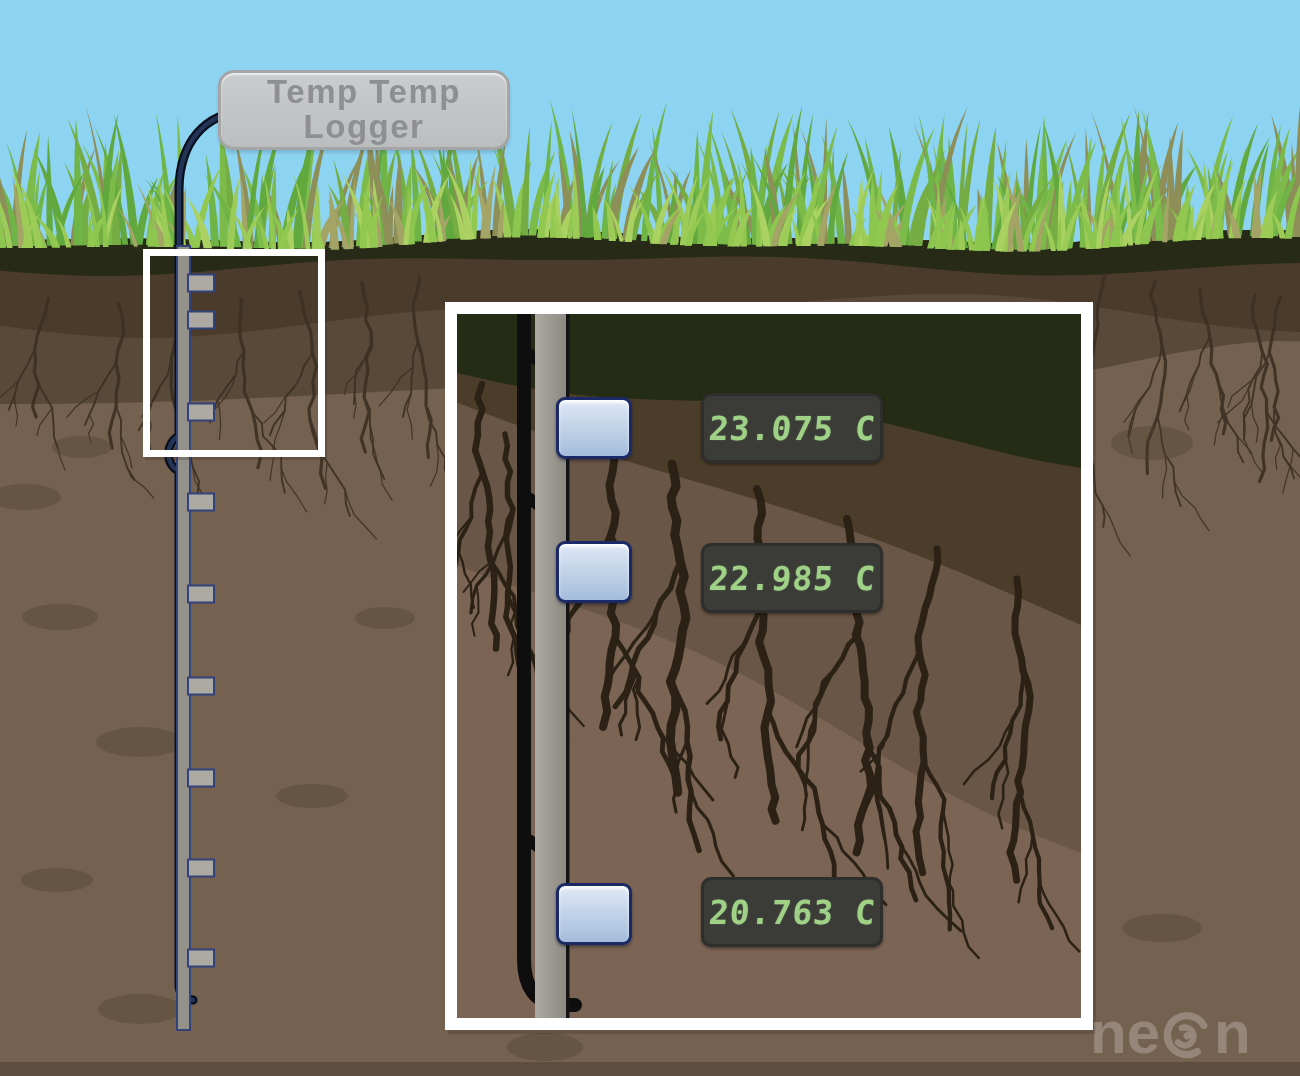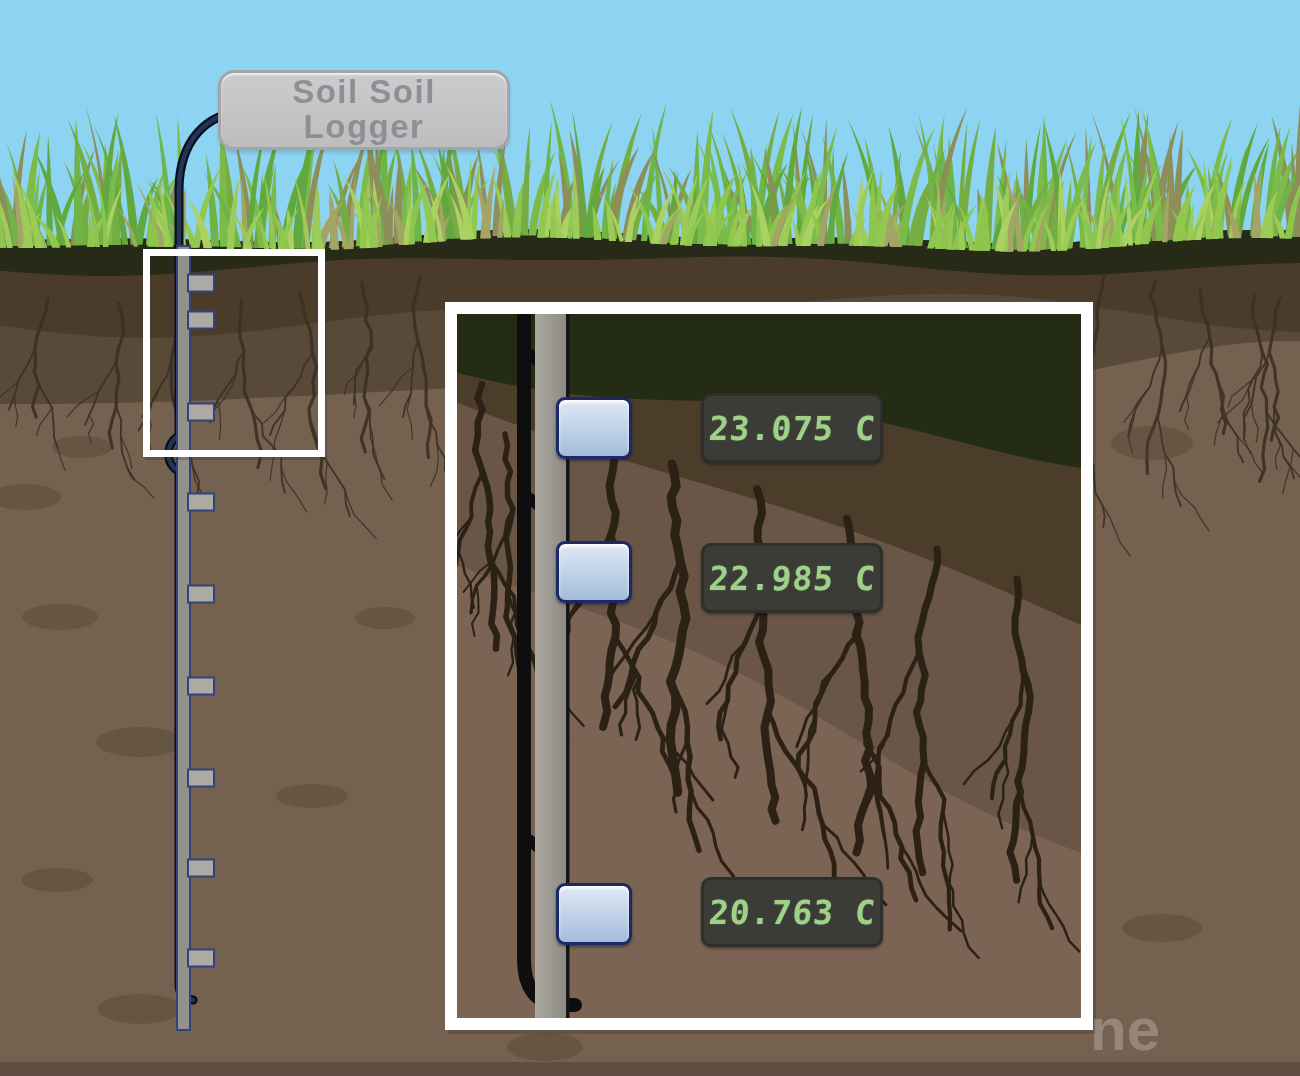--- a/index.html
+++ b/index.html
@@ -34,22 +34,22 @@
   .display{position:absolute;left:244px;width:176px;height:64px;
     background:var(--c-display-bg,#3B3B38);border:3px solid #2E2E2C;border-radius:10px;
     display:flex;align-items:center;justify-content:center;
     box-shadow:0 2px 3px rgba(0,0,0,.35);}
   .display span{font-family:"DejaVu Sans Mono",monospace;font-weight:bold;font-size:33px;
     color:var(--c-digit,#9FD287);letter-spacing:1px;transform:skewX(-5deg);
     text-shadow:0 0 2px rgba(159,210,135,.35);white-space:pre;}
 
   
   .watermark{position:absolute;left:1090px;top:1000px;height:66px;display:flex;
-    align-items:flex-end;color:rgba(255,255,255,.24);font-weight:bold;font-size:60px;
-    letter-spacing:0;line-height:1;flex-direction:column;}
+    align-items:center;color:rgba(255,255,255,.24);font-weight:bold;font-size:60px;
+    letter-spacing:0;line-height:1;}
   .watermark svg{margin:4px 1px 0 1px;}
 </style>
 </head>
 <body>
 
 <div class="stage">
 
   <svg id="scene-svg" width="1300" height="1076">
       <g>
         <path d="M0,239.7L25,240.0L50,239.8L75,239.4L100,239.0L125,238.7L150,238.8L175,239.2L200,239.9L225,240.8L250,241.7L275,242.3L300,242.5L325,242.1L350,241.0L375,239.3L400,237.2L425,235.0L450,232.8L475,231.0L500,229.8L525,229.4L550,229.7L575,230.6L600,232.1L625,233.8L650,235.4L675,236.8L700,237.8L725,238.3L750,238.4L775,238.2L800,237.9L825,237.7L850,237.8L875,238.2L900,239.1L925,240.2L950,241.4L975,242.6L1000,243.4L1025,243.6L1050,243.1L1075,242.0L1100,240.2L1125,238.0L1150,235.7L1175,233.5L1200,231.7L1225,230.5L1250,230.0L1275,230.3L1300,231.1L1300,1076.0L1275,1076.0L1250,1076.0L1225,1076.0L1200,1076.0L1175,1076.0L1150,1076.0L1125,1076.0L1100,1076.0L1075,1076.0L1050,1076.0L1025,1076.0L1000,1076.0L975,1076.0L950,1076.0L925,1076.0L900,1076.0L875,1076.0L850,1076.0L825,1076.0L800,1076.0L775,1076.0L750,1076.0L725,1076.0L700,1076.0L675,1076.0L650,1076.0L625,1076.0L600,1076.0L575,1076.0L550,1076.0L525,1076.0L500,1076.0L475,1076.0L450,1076.0L425,1076.0L400,1076.0L375,1076.0L350,1076.0L325,1076.0L300,1076.0L275,1076.0L250,1076.0L225,1076.0L200,1076.0L175,1076.0L150,1076.0L125,1076.0L100,1076.0L75,1076.0L50,1076.0L25,1076.0L0,1076.0Z" fill="#74614F"></path>
@@ -638,21 +638,21 @@
         <rect x="188" y="493.5" width="26" height="17" fill="#ADAAA3" stroke="#32427A" stroke-width="2"></rect>
         <rect x="188" y="585.5" width="26" height="17" fill="#ADAAA3" stroke="#32427A" stroke-width="2"></rect>
         <rect x="188" y="677.5" width="26" height="17" fill="#ADAAA3" stroke="#32427A" stroke-width="2"></rect>
         <rect x="188" y="769.5" width="26" height="17" fill="#ADAAA3" stroke="#32427A" stroke-width="2"></rect>
         <rect x="188" y="859.5" width="26" height="17" fill="#ADAAA3" stroke="#32427A" stroke-width="2"></rect>
         <rect x="188" y="949.5" width="26" height="17" fill="#ADAAA3" stroke="#32427A" stroke-width="2"></rect>
       </g>
     </svg>
 
   <div class="logger-box">
-    <span>Soil Soil</span>
+    <span>Temp Temp</span>
     <span>Logger</span>
   </div>
 
   <div class="highlight-box"></div>
 
   <div class="inset">
     <svg id="inset-svg" width="624" height="704">
         <rect x="0" y="0" width="624" height="704" fill="#7B6454"></rect>
         <path d="M0,0 L624,0L624,538.9L600,529.8L576,520.1L552,509.5L528,498.1L504,485.9L480,473.0L456,459.4L432,445.4L408,431.1L384,416.6L360,402.3L336,388.3L312,374.8L288,362.0L264,349.9L240,338.6L216,328.1L192,318.4L168,309.4L144,301.0L120,292.9L96,285.0L72,277.1L48,269.0L24,260.4L0,251.2Z" fill="#6A5646"></path>
         <path d="M0,0 L624,0L624,311.0L600,300.4L576,289.8L552,279.3L528,268.9L504,258.8L480,249.0L456,239.4L432,230.3L408,221.4L384,213.0L360,204.8L336,197.0L312,189.5L288,182.2L264,175.0L240,167.9L216,160.9L192,153.8L168,146.6L144,139.2L120,131.5L96,123.6L72,115.3L48,106.7L24,97.7L0,88.4Z" fill="#4C3D2B"></path>

